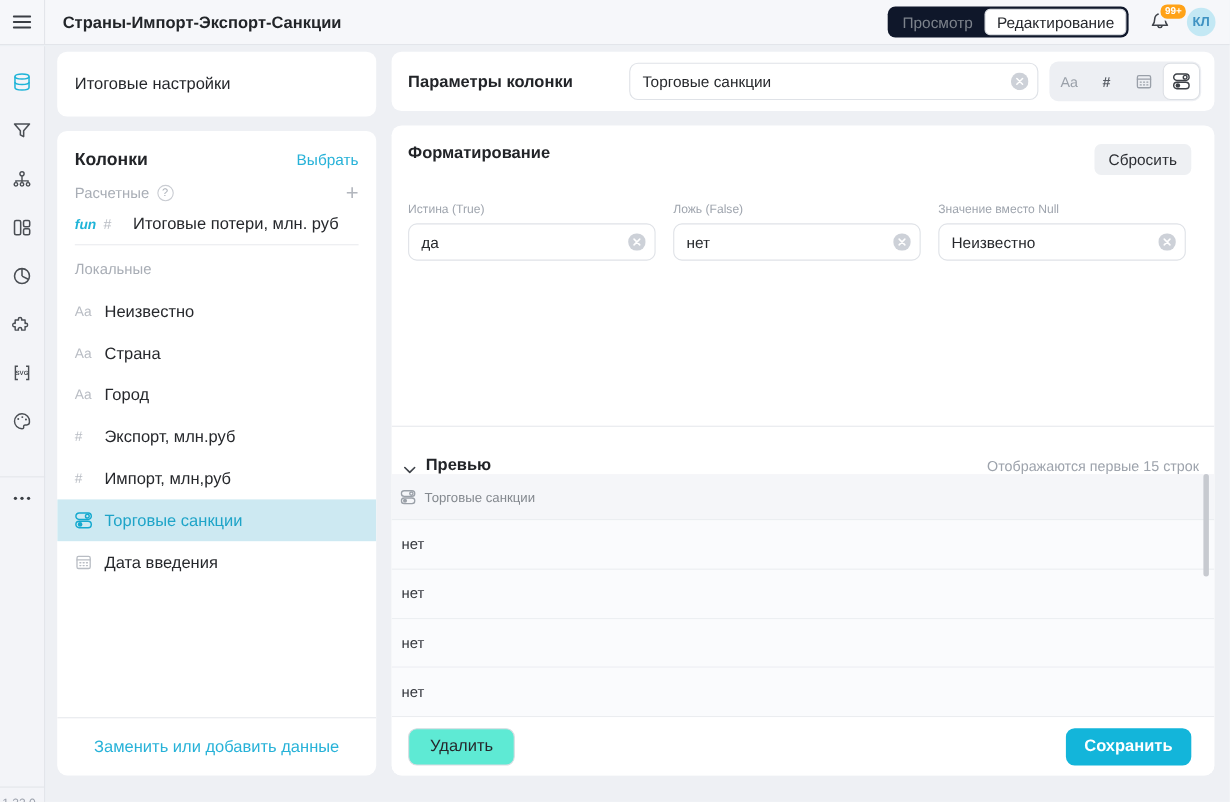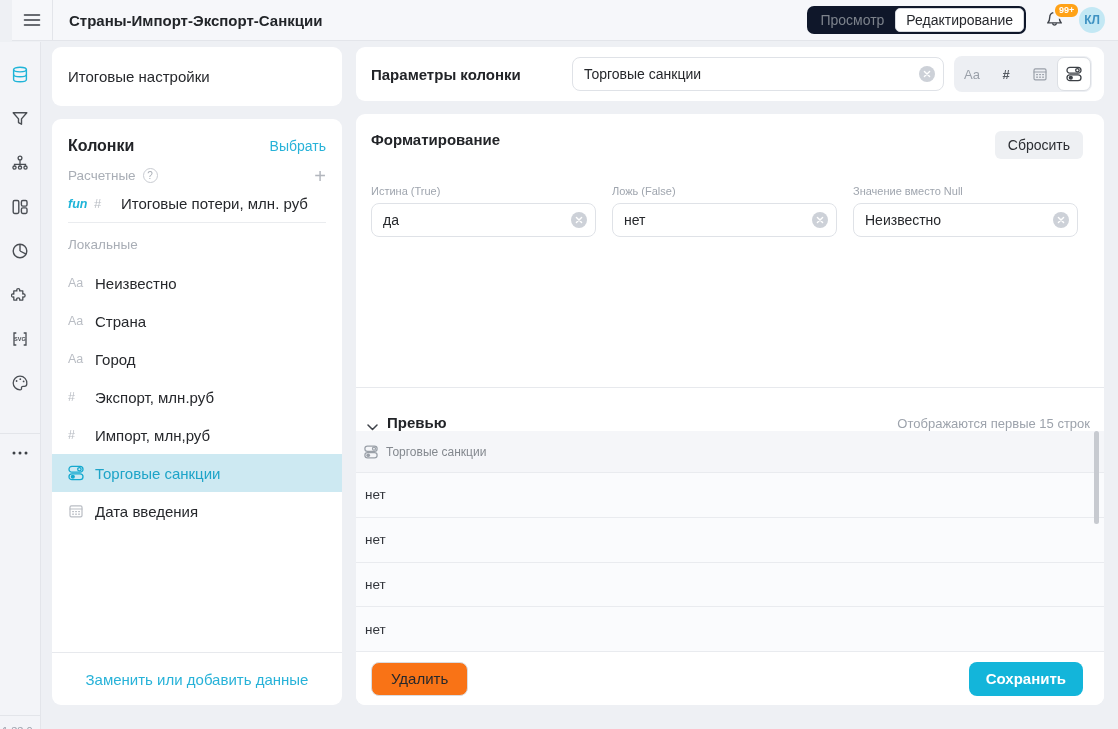--- a/index.html
+++ b/index.html
@@ -5,21 +5,21 @@
   * { box-sizing: border-box; }
   html,body { margin:0; padding:0; }
   body {
     width:1118px; height:729px; position:relative; overflow:hidden;
     background:#eef0f4; font-family:"Liberation Sans", sans-serif;
     -webkit-font-smoothing:antialiased; color:#26282c;
   }
   svg { display:block; }
 
   
-  .topbar { position:absolute; top:0; left:12px; right:0; height:41px;
+  .topbar { position:absolute; top:0; left:0; right:0; height:41px;
     background:#f6f7fa; border-bottom:1px solid #e3e5ea;
     display:flex; align-items:center; z-index:5; }
   .tb-rail { width:41px; height:100%; border-right:1px solid #e3e5ea;
     display:flex; align-items:center; justify-content:center; flex:none; cursor:pointer; }
   .tb-title { margin-left:16px; font-size:15px; font-weight:600; color:#222529; }
   .tb-right { margin-left:auto; display:flex; align-items:center; gap:15px; padding-right:13px; }
   .mode-switch { background:#0f172a; border-radius:7px; padding:2px; display:flex; align-items:center; }
   .mode-item { font-size:14px; color:#7d838c; padding:4px 11px; border-radius:5px; cursor:pointer; white-space:nowrap; }
   .mode-item.active { background:#fff; border:1px solid #d6d9de; color:#26282d; padding:3px 10px; }
   .bell-wrap { position:relative; cursor:pointer; margin-left:4px; }
@@ -109,21 +109,21 @@
   .chevron-btn { border:none; background:none; padding:0; margin-right:9px; color:#3f434a; cursor:pointer; }
   .preview-title { font-size:15px; font-weight:700; color:#222428; }
   .preview-note { margin-left:auto; font-size:13px; color:#9da3ac; }
   .tbl-head { height:42px; flex:none; background:#f5f6f9; display:flex; align-items:center;
     padding:0 8px; border-bottom:1px solid #e9ebef; color:#9aa0a8; }
   .tbl-head-label { font-size:12px; color:#84898f; margin-left:8px; }
   .tbl-rows { flex:1; display:flex; flex-direction:column; }
   .tbl-row { flex:1; display:flex; align-items:center; padding:0 9px; font-size:13.5px;
     color:#33363c; background:#fafbfd; border-bottom:1px solid #e9ebef; }
   .editor-footer { height:53px; flex:none; display:flex; align-items:center; padding:0 21px 0 15px; background:#fff; }
-  .btn-delete { height:34px; background:#f97316; border:1px solid #d9dce1; border-radius:8px;
+  .btn-delete { height:34px; background:#5eead4; border:1px solid #d9dce1; border-radius:8px;
     padding:0 19px; font-size:15px; color:#26282c; font-family:inherit; cursor:pointer; }
   .btn-save { margin-left:auto; height:34px; background:#13b5da; border:none; border-radius:8px;
     padding:0 17px; font-size:15px; font-weight:600; color:#fff; font-family:inherit; cursor:pointer; }
   .scroll-thumb { position:absolute; right:5px; top:317px; width:5px; height:93px;
     background:#c7cad0; border-radius:3px; cursor:pointer; }
 </style>
 </head>
 <body>
 
 <header class="topbar">

